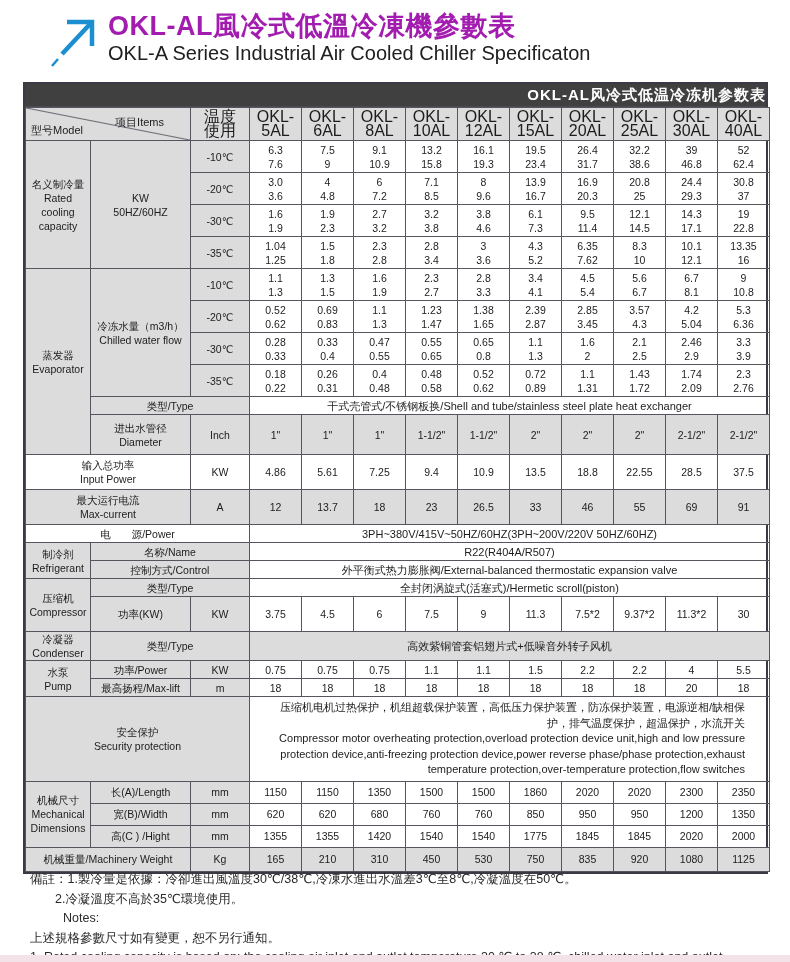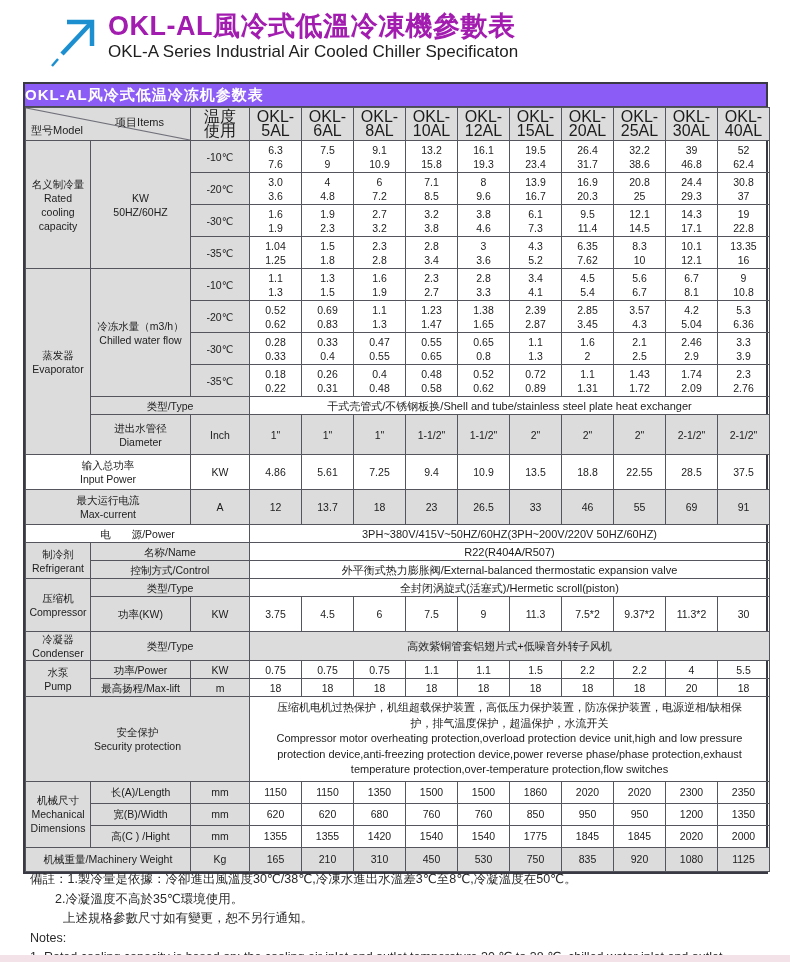--- a/index.html
+++ b/index.html
@@ -2,30 +2,30 @@
 <html><head>
 <meta charset="utf-8">
 <style>
   html,body{margin:0;padding:0;background:#ffffff;}
   body{font-family:"Liberation Sans","DejaVu Sans",sans-serif;color:#1c1c1c;}
   .page{position:relative;width:790px;height:962px;background:#fff;overflow:hidden;}
 
   
   .logo{position:absolute;left:50px;top:16px;width:48px;height:52px;}
   .title-cn{position:absolute;left:108px;top:8px;font-size:27px;font-weight:600;letter-spacing:.5px;color:#a21caf;white-space:nowrap;}
-  .title-en{position:absolute;left:108px;top:42px;font-size:17px;font-weight:400;color:#202020;white-space:nowrap;}
+  .title-en{position:absolute;left:108px;top:42px;font-size:20px;font-weight:400;color:#202020;white-space:nowrap;}
 
   
   .tablewrap{position:absolute;left:23px;top:82px;width:745px;border:2px solid #3a3a45;box-sizing:border-box;background:#fff;}
-  .caption{height:22px;line-height:22px;text-align:left;background:#8b5cf6;color:#ffffff;font-size:15px;font-weight:bold;border-bottom:1px solid #4a4a55;letter-spacing:1px;}
+  .caption{height:22px;line-height:22px;text-align:right;background:#404040;color:#ffffff;font-size:15px;font-weight:bold;border-bottom:1px solid #4a4a55;letter-spacing:1px;}
   table{border-collapse:collapse;table-layout:fixed;width:100%;}
   td{border:1px solid #55555e;text-align:center;vertical-align:middle;font-size:10.5px;line-height:14px;white-space:pre-line;padding:0 1px;color:#1c1c1c;overflow:hidden;}
   td.g{background:#dcdcdc;}
   td.hd{font-size:16px;line-height:14px;}
-  td.sec{text-align:center;padding:3px 18px;font-size:11px;line-height:15.5px;white-space:pre-line;}
+  td.sec{text-align:right;padding:3px 24px;font-size:11px;line-height:15.5px;white-space:pre-line;}
   td.big{font-size:11px;}
   .diag{position:relative;padding:16px;}
   .dline{position:absolute;left:0;top:0;width:100%;height:100%;}
   .dm{position:absolute;left:5px;bottom:3px;font-size:11px;}
   .di{position:absolute;right:26px;top:7px;font-size:11px;}
 
   
   .notes{position:absolute;left:30px;top:870px;width:732px;font-size:12.5px;line-height:19.5px;color:#2a2a2a;}
   .notes p{margin:0;}
   .notes p:nth-child(2){margin-left:25px;}
@@ -470,19 +470,19 @@
             <td class="g">1080</td>
             <td class="g">1125</td>
           </tr>
         </tbody>
     </table>
   </div>
 
   <div class="notes">
     <p>備註：1.製冷量是依據：冷卻進出風溫度30℃/38℃,冷凍水進出水溫差3℃至8℃,冷凝溫度在50℃。</p>
     <p>2.冷凝溫度不高於35℃環境使用。</p>
+    <p>Notes:</p>
     <p>上述規格參數尺寸如有變更，恕不另行通知。</p>
-    <p>Notes:</p>
     <p>1. Rated cooling capacity is based on: the cooling air inlet and outlet temperature 30 ℃ to 38 ℃, chilled water inlet and outlet temperature difference 3 ℃ to 8 ℃; cooling temperature 50 ℃.</p>
   </div>
 
   <div class="pinkbar"></div>
 </div>
 
 </body></html>

